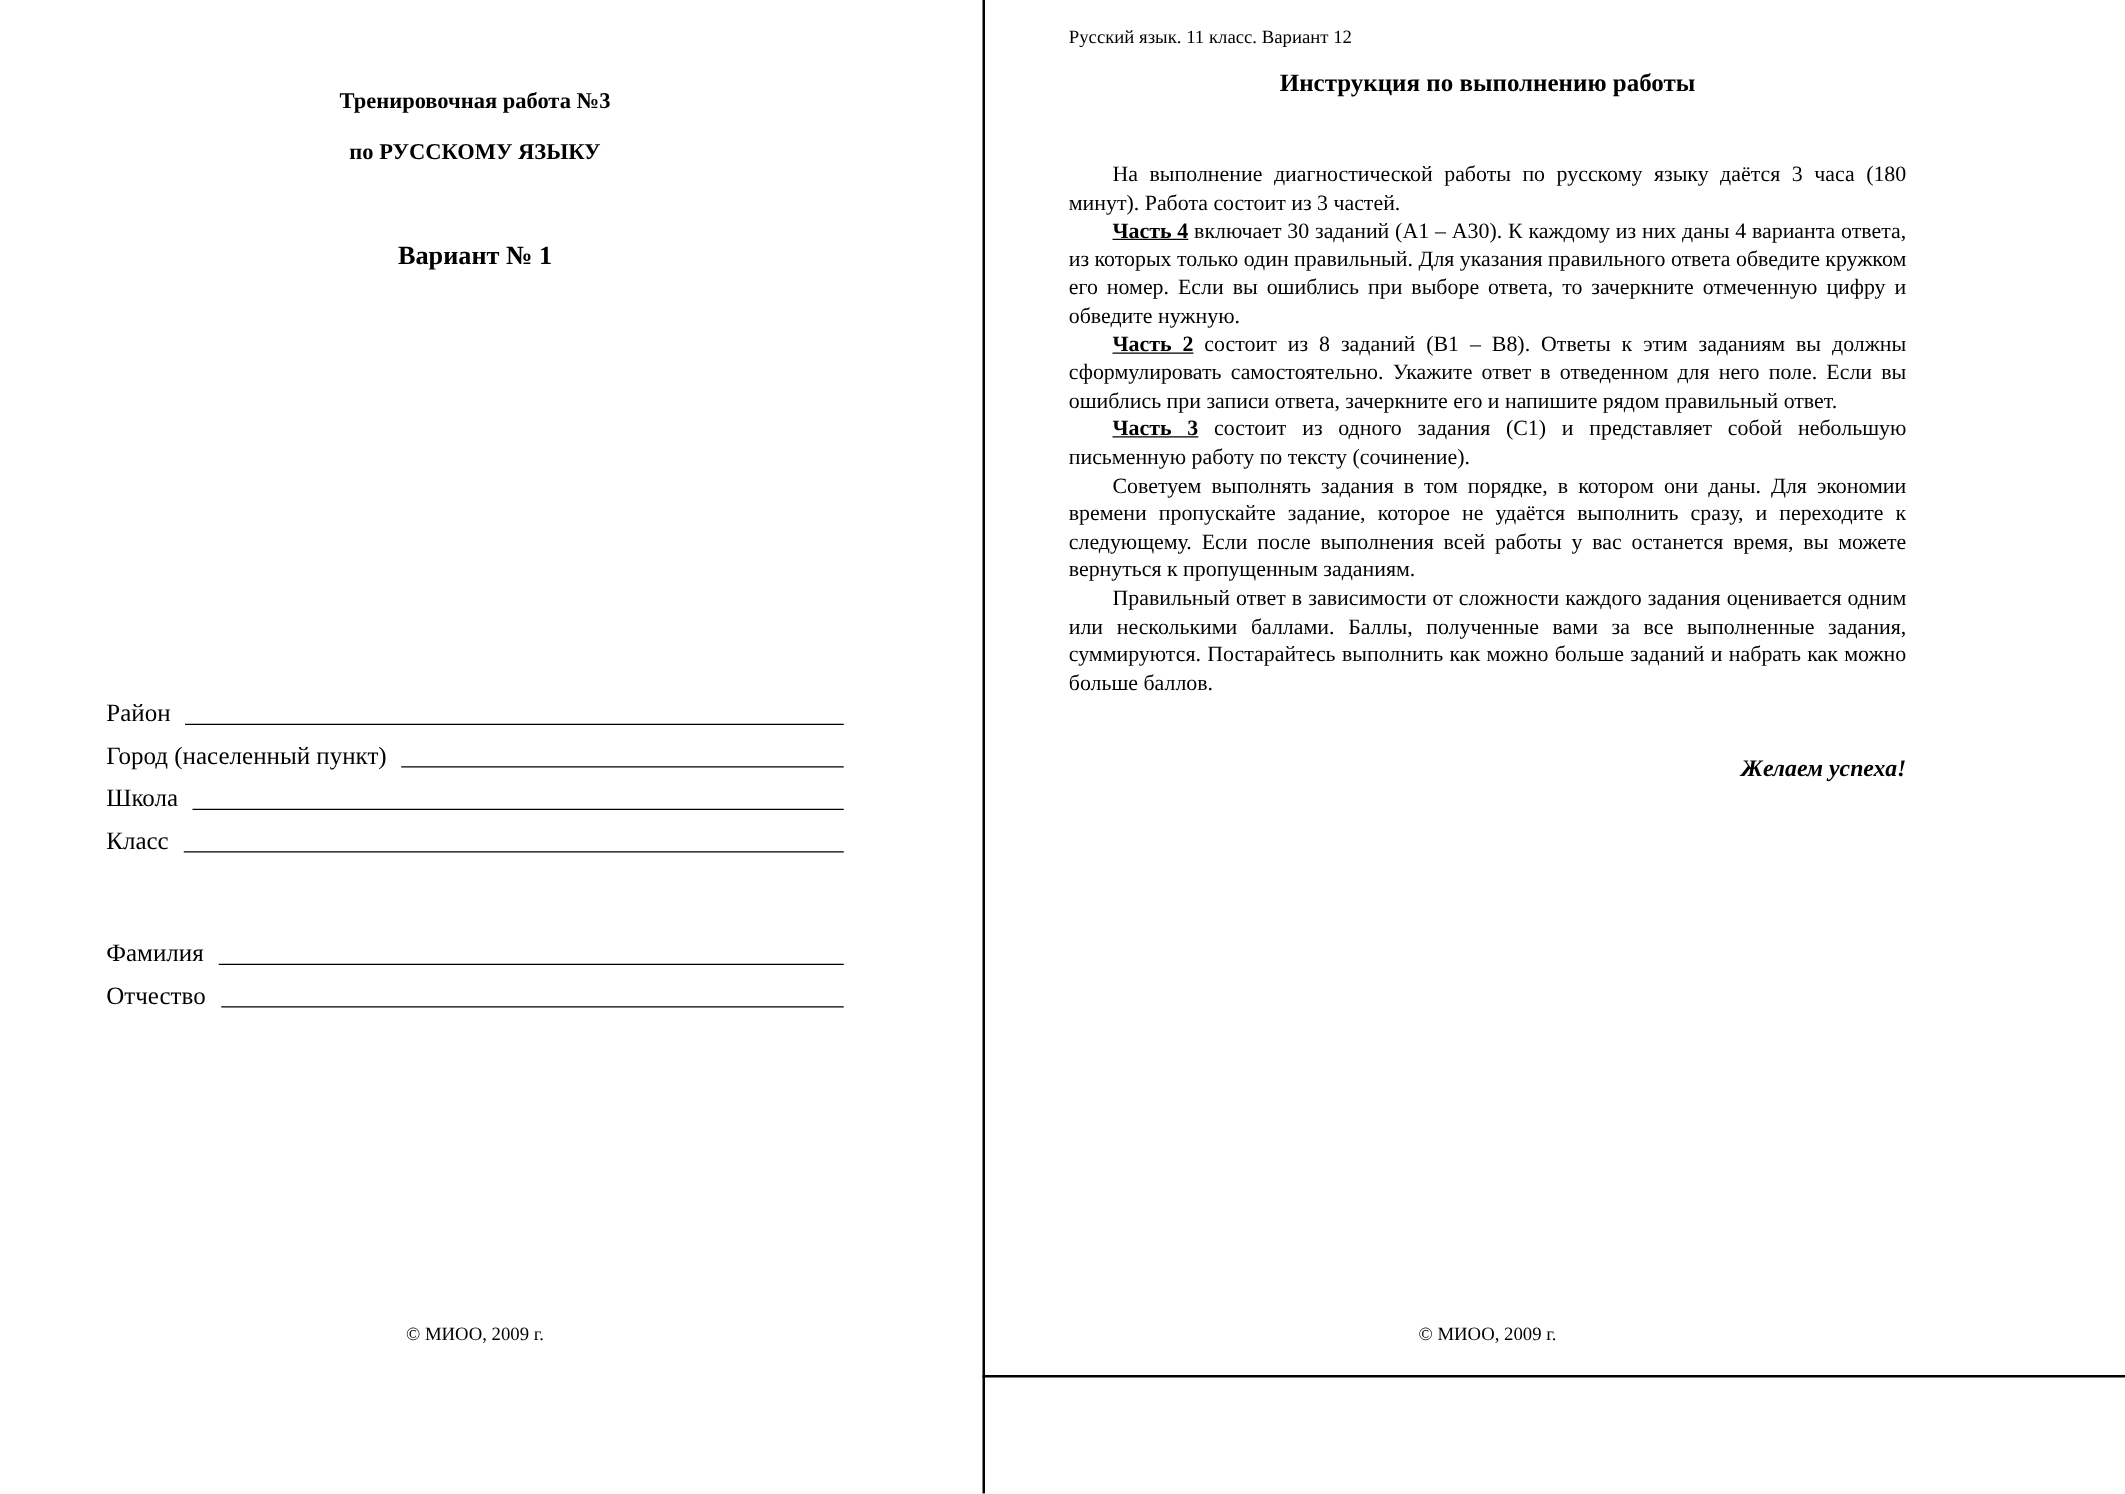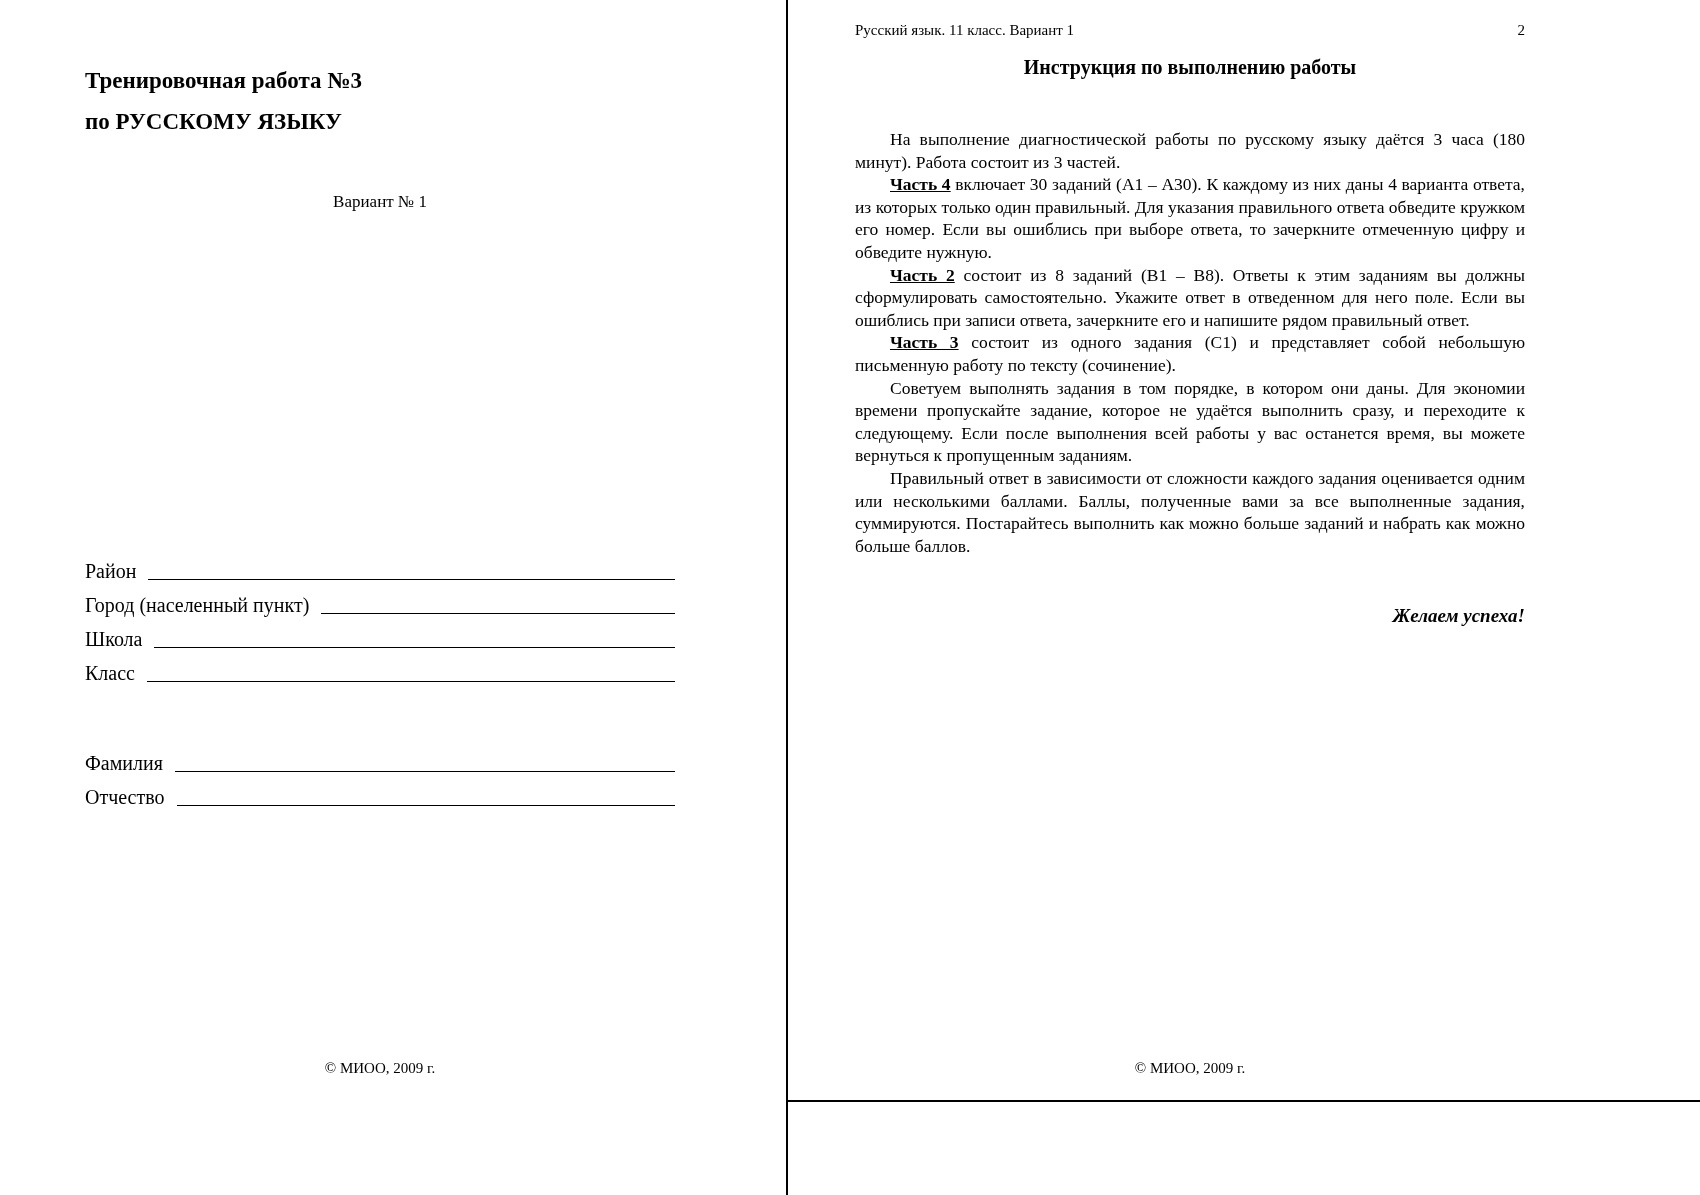--- a/index.html
+++ b/index.html
@@ -31,32 +31,33 @@
     width: 914px;
     height: 2px;
     background: #000000;
   }
   
   .lp-title {
     position: absolute;
     top: 60px;
     left: 85px;
     width: 590px;
-    font-weight: bold;
-    font-size: 23px;
+    text-align: center;
+    font-weight: bold;
+    font-size: 18px;
     line-height: 41px;
   }
   .lp-variant {
     position: absolute;
     top: 192px;
     left: 85px;
     width: 590px;
     text-align: center;
-    font-weight: normal;
-    font-size: 17px;
+    font-weight: bold;
+    font-size: 21px;
   }
   .fields-group {
     position: absolute;
     left: 85px;
     width: 590px;
   }
   .fields-top { top: 550px; }
   .fields-bottom { top: 742px; }
   .field-row {
     display: flex;
@@ -83,21 +84,20 @@
   }
   .footer-left  { left: 85px;  width: 590px; }
   .footer-right { left: 855px; width: 670px; }
   
   .rp-header {
     position: absolute;
     top: 22px;
     left: 855px;
     width: 670px;
     display: flex;
-    justify-content: space-between;
     font-size: 15px;
   }
   .rp-heading {
     position: absolute;
     top: 56px;
     left: 855px;
     width: 670px;
     text-align: center;
     font-weight: bold;
     font-size: 20px;

